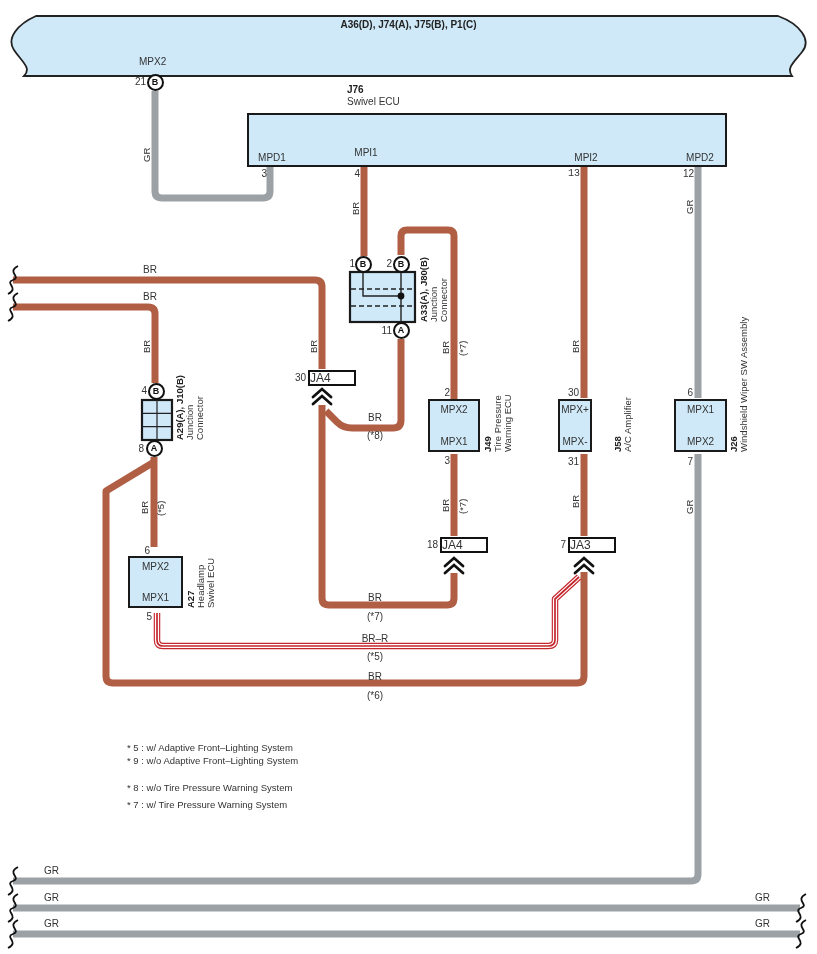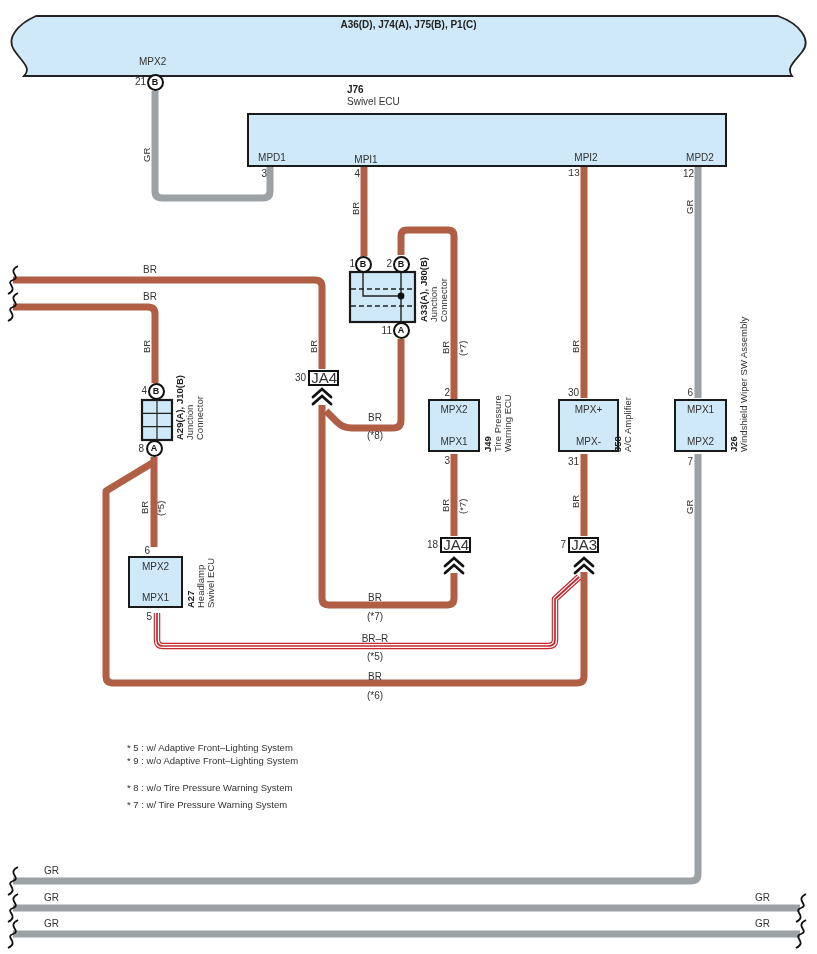--- a/index.html
+++ b/index.html
@@ -8,22 +8,22 @@
   .stage svg.wires{position:absolute;left:0;top:0;z-index:0;}
   .lbl{position:absolute;font-size:10px;line-height:11px;white-space:nowrap;z-index:2;}
   .b{font-weight:bold;color:#222;}
   .ctr{text-align:center;}
   .num{position:absolute;width:22px;text-align:right;font-size:10px;line-height:11px;z-index:2;}
   .rot{position:absolute;transform:rotate(-90deg);transform-origin:0 0;font-size:9.5px;
        line-height:10px;white-space:nowrap;z-index:2;}
   .rot span{display:block;}
   .box{position:absolute;background:#cfe9f8;border:2.2px solid #1a1a1a;box-sizing:border-box;z-index:1;}
   .box .pinlab{position:absolute;font-size:10px;white-space:nowrap;transform:translateX(-50%);}
-  .jabox{position:absolute;width:31px;height:16px;background:#fff;border:2.2px solid #111;
-         box-sizing:border-box;font-size:15px;text-align:right;line-height:12px;z-index:2;}
+  .jabox{position:absolute;width:48px;height:16px;background:#fff;border:2.2px solid #111;
+         box-sizing:border-box;font-size:12px;text-align:left;line-height:12px;z-index:2;}
   .pinc{position:absolute;width:17px;height:17px;border:2.4px solid #111;border-radius:50%;
         background:#fff;box-sizing:border-box;font-size:9px;font-weight:bold;text-align:center;
         line-height:12px;z-index:3;color:#111;}
   .note{position:absolute;font-size:9.5px;line-height:11px;white-space:nowrap;z-index:2;}
   .banner-text{position:absolute;left:40px;right:40px;text-align:center;z-index:2;}
   .banner-text .t1{font-size:10px;font-weight:bold;color:#222;line-height:12px;}
   .banner-text .t2{font-size:10px;line-height:12px;}
 </style>
 </head>
 <body>
@@ -97,21 +97,21 @@
 
   <div class="lbl" style="left:139px;top:56px;">MPX2</div>
   <div class="num" style="left:124px;top:76px;">21</div>
   <div class="pinc" style="left:146.5px;top:73.5px;">B</div>
   <div class="rot" style="left:142px;top:162px;">GR</div>
 
   <div class="lbl b" style="left:347px;top:84px;">J76</div>
   <div class="lbl" style="left:347px;top:96px;">Swivel ECU</div>
   <div class="box" style="left:247px;top:113px;width:480px;height:54px;">
     <span class="pinlab" style="left:23px;bottom:2px;">MPD1</span>
-    <span class="pinlab" style="left:117px;bottom:0;margin-top:16px;">MPI1</span>
+    <span class="pinlab" style="left:117px;bottom:7px;margin-top:16px;">MPI1</span>
     <span class="pinlab" style="left:337px;bottom:2px;">MPI2</span>
     <span class="pinlab" style="left:451px;bottom:2px;">MPD2</span>
   </div>
   <div class="num" style="left:245px;top:168px;">3</div>
   <div class="num" style="left:338px;top:168px;">4</div>
   <div class="num" style="left:558px;top:168px;font-family:Liberation Mono, monospace;">13</div>
   <div class="num" style="left:672px;top:168px;">12</div>
 
   <div class="rot" style="left:351px;top:215px;">BR</div>
   <div class="rot" style="left:685px;top:214px;">GR</div>
@@ -157,21 +157,21 @@
     <span class="pinlab" style="left:50%;bottom:3px;">MPX1</span>
   </div>
   <div class="num" style="left:428px;top:455px;">3</div>
   <div class="rot" style="left:483px;top:452px;">
     <span class="b">J49</span>
     <span>Tire Pressure</span>
     <span>Warning ECU</span>
   </div>
 
   <div class="num" style="left:557px;top:387px;">30</div>
-  <div class="box" style="left:558px;top:399px;width:61px;height:53px;">
+  <div class="box" style="left:558px;top:399px;width:34px;height:53px;">
     <span class="pinlab" style="left:50%;top:3px;">MPX+</span>
     <span class="pinlab" style="left:50%;bottom:3px;">MPX-</span>
   </div>
   <div class="num" style="left:557px;top:456px;">31</div>
   <div class="rot" style="left:613px;top:452px;">
     <span class="b">J58</span>
     <span>A/C Amplifier</span>
   </div>
 
   <div class="num" style="left:671px;top:387px;">6</div>

